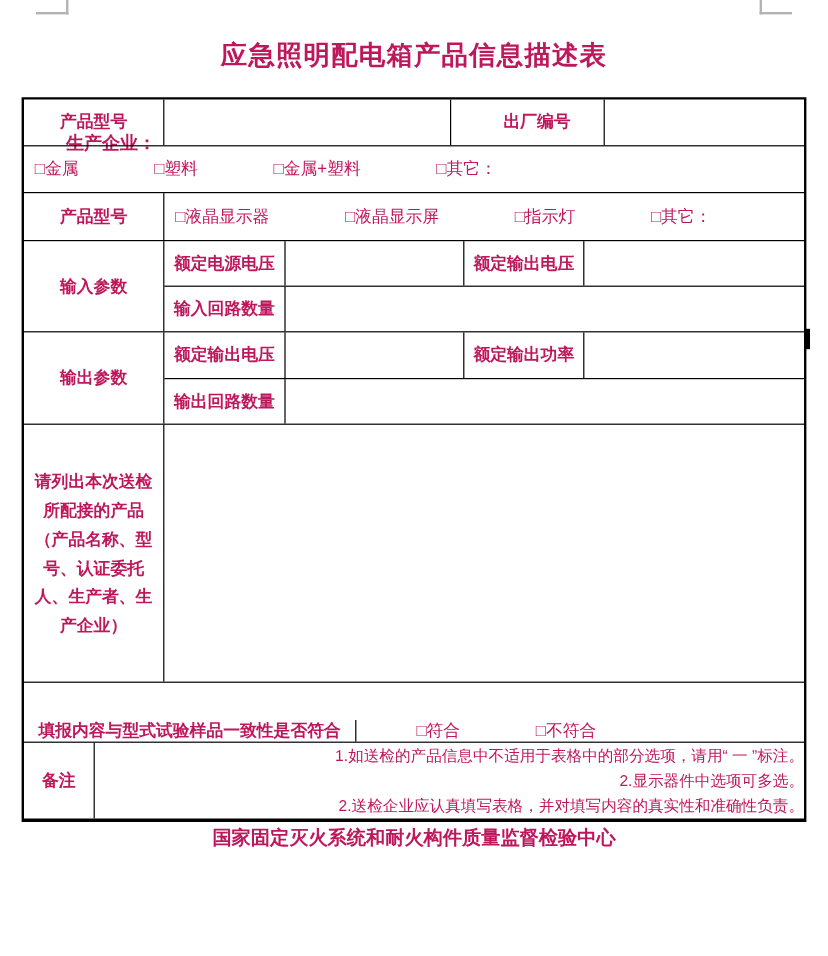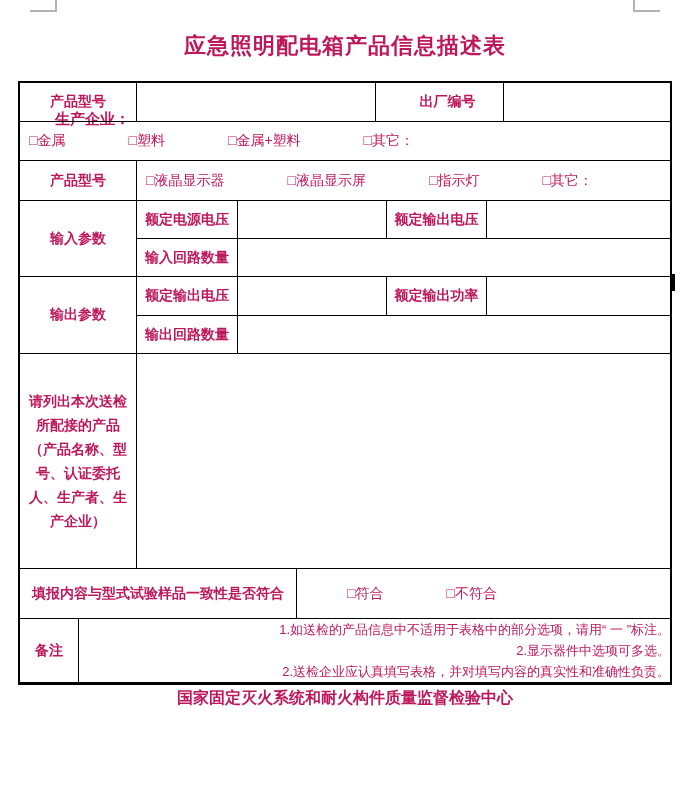--- a/index.html
+++ b/index.html
@@ -50,21 +50,21 @@
   .w-r1v1   { width: 223px; flex: 0 0 223px; }
   .w-r1l2   { width: 112px; flex: 0 0 112px; }
   .grow     { flex: 1 1 auto; }
 
   .h-r1 { height: 39px; gap: 16px; }
   .h-r2 { height: 39px; }
   .h-r3 { height: 40px; }
   .h-r4 { height: 76px; }
   .h-r5 { height: 77px; }
   .h-r6 { height: 215px; }
-  .h-r7 { height: 50px; }
+  .h-r7 { height: 50px; align-items: flex-end; }
   .h-r8 { height: 63px; }
 
   .subgrid { flex: 1 1 auto; display: flex; flex-direction: column; min-width: 0; }
   .subrow { display: flex; border-bottom: 1px solid #000; flex: 0 0 auto; }
   .subrow:last-child { border-bottom: none; flex: 1 1 auto; }
   .h-sr1 { height: 38px; }
   .h-sr2 { height: 39px; }
   .w-plabel { width: 101px; flex: 0 0 101px; }
   .w-pval   { width: 149px; flex: 0 0 149px; }
   .w-plabel2{ width: 100px; flex: 0 0 100px; }

